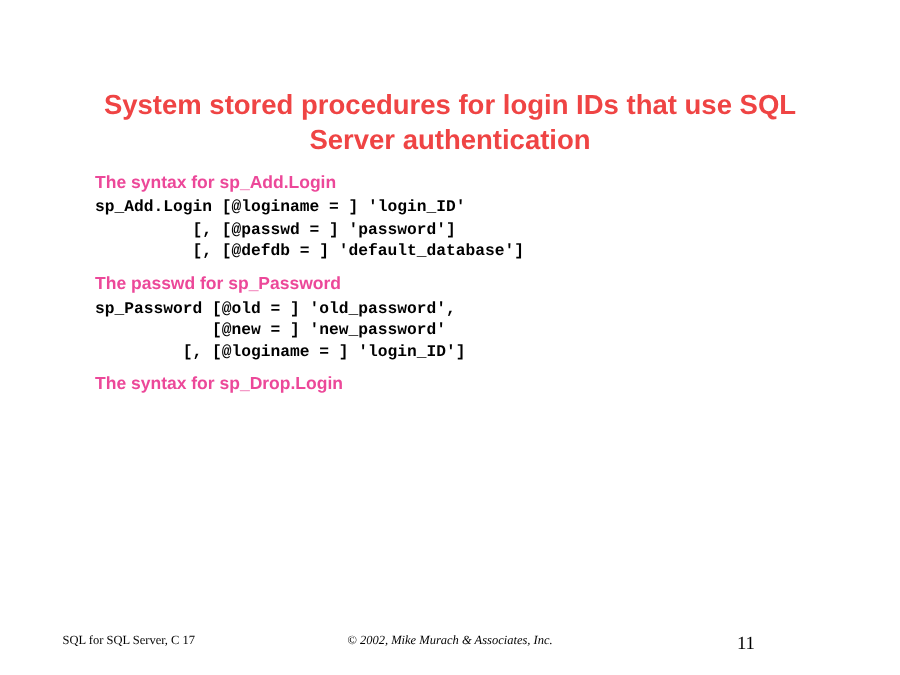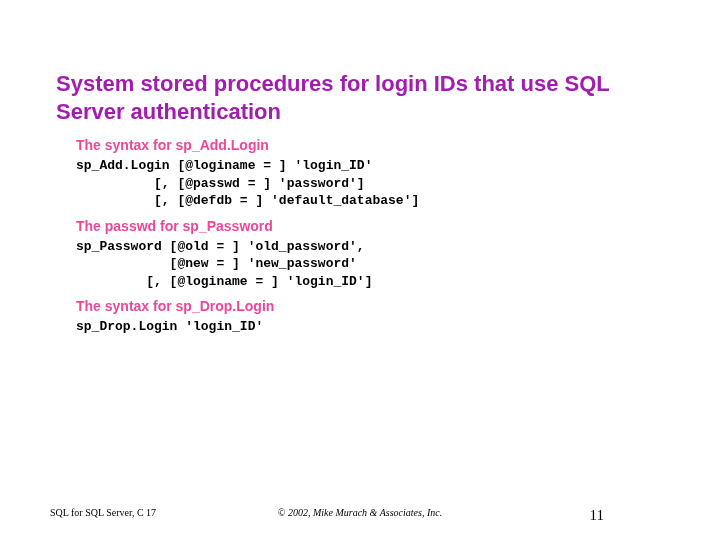--- a/index.html
+++ b/index.html
@@ -1,18 +1,18 @@
 <!DOCTYPE html>
 <html><head>
   <meta charset="utf-8">
   <style>
     * { margin: 0; padding: 0; box-sizing: border-box; }
     html, body { width: 720px; height: 540px; background: #fff; font-family: Arial, Helvetica, sans-serif; }
     .slide { position: relative; width: 720px; height: 540px; padding: 70px 56px 0 56px; }
-    .title { color: #a21caf; font-size: 22px; font-weight: bold; line-height: 1.25; margin-bottom: 12px; }
+    .title { color: #ef4444; font-size: 22px; font-weight: bold; line-height: 1.25; margin-bottom: 12px; text-align: center; }
     .section { margin-left: 20px; }
     .subhead { color: #ec4899; font-size: 14px; font-weight: bold; margin-top: 8px; margin-bottom: 4px; }
     .code { font-family: "Courier New", Courier, monospace; font-size: 13px; font-weight: bold; white-space: pre; line-height: 1.35; }
     .footer { position: absolute; bottom: 22px; left: 0; width: 720px; display: flex; align-items: baseline; font-family: "Times New Roman", Times, serif; color: #000; }
     .footer-left { position: absolute; left: 50px; font-size: 10px; }
     .footer-center { width: 100%; text-align: center; font-size: 10px; font-style: italic; }
     .footer-right { position: absolute; right: 116px; font-size: 15px; }
   </style>
 </head>
 <body>
@@ -29,21 +29,20 @@
 
   <div class="section">
     <div class="subhead">The passwd for sp_Password</div>
     <div class="code">sp_Password [@old = ] 'old_password',
             [@new = ] 'new_password'
          [, [@loginame = ] 'login_ID']</div>
   </div>
 
   <div class="section">
     <div class="subhead">The syntax for sp_Drop.Login</div>
-    <div class="code">sp_Drop.Login 'login_ID'</div>
   </div>
 
   <div class="footer">
     <div class="footer-left">SQL for SQL Server, C 17</div>
     <div class="footer-center">© 2002, Mike Murach &amp; Associates, Inc.</div>
     <div class="footer-right">11</div>
   </div>
 </div>
 
 </body></html>

